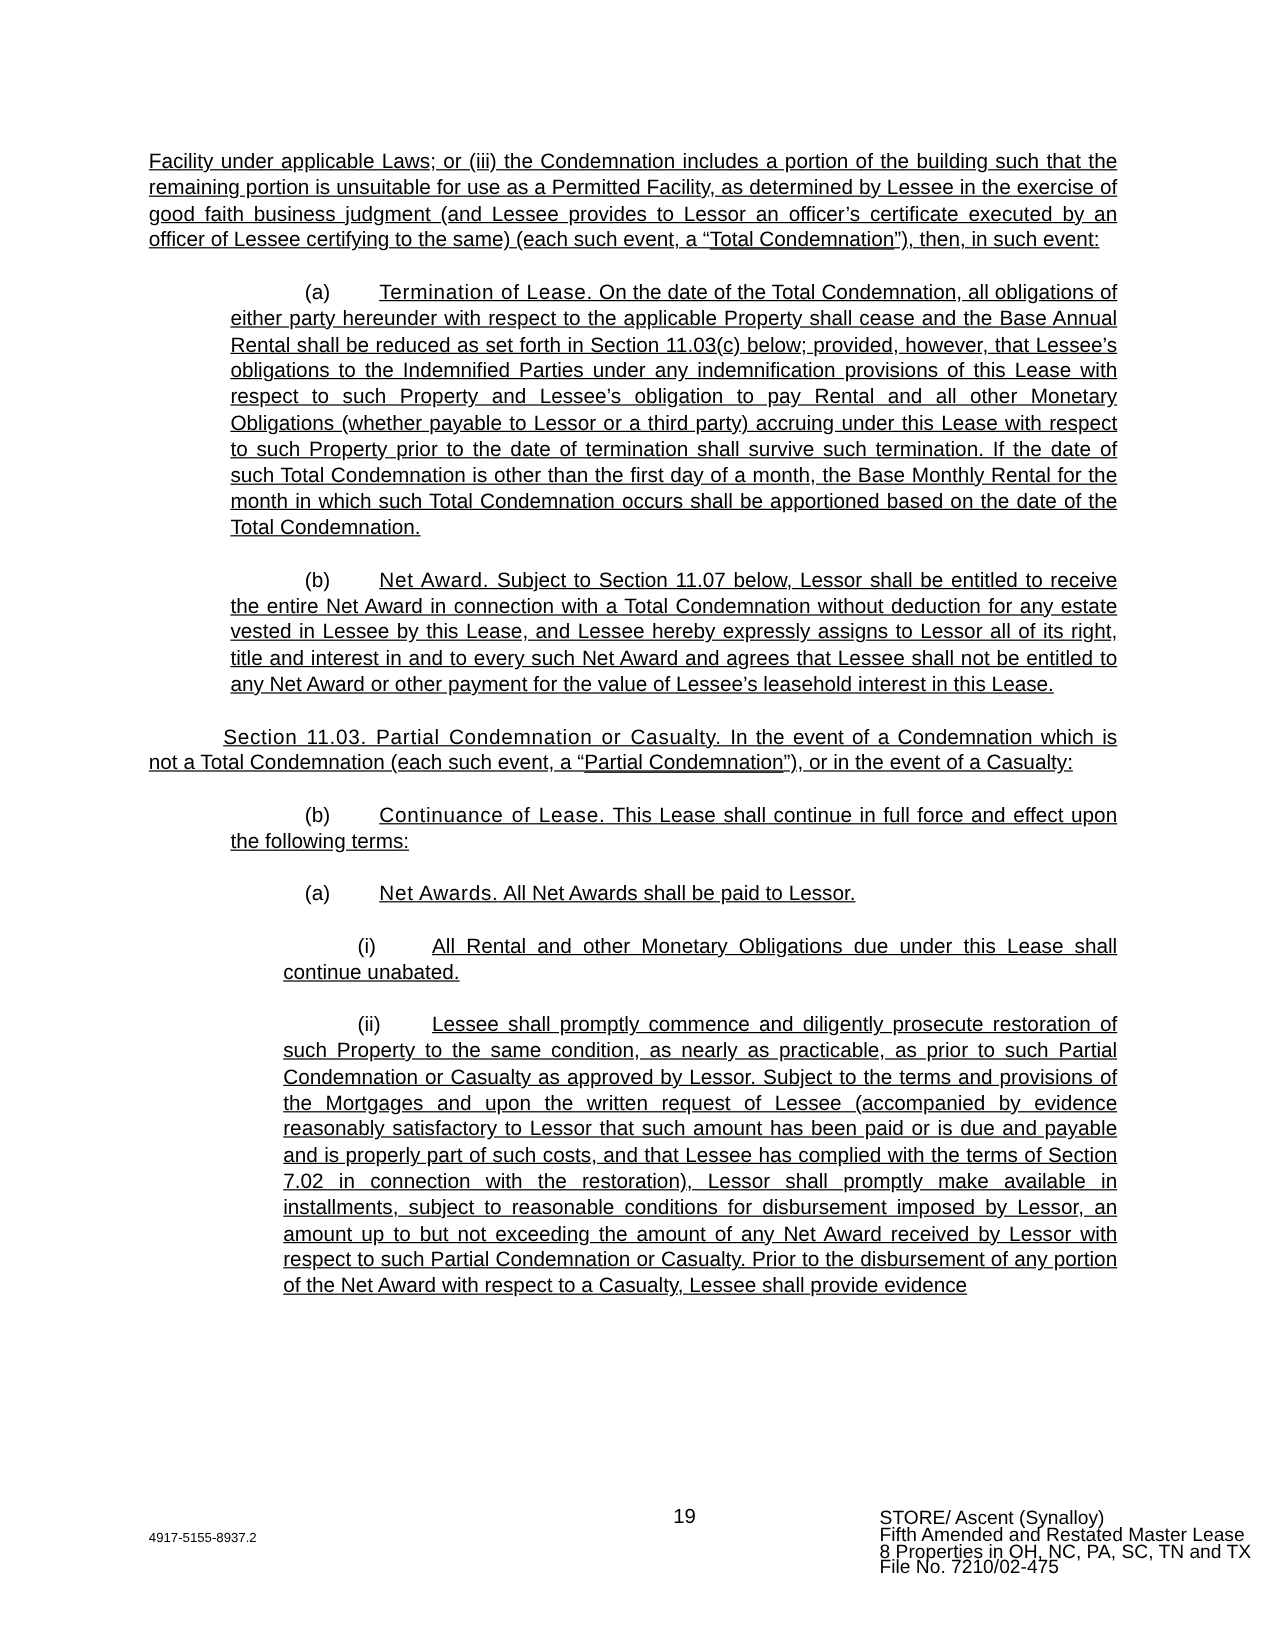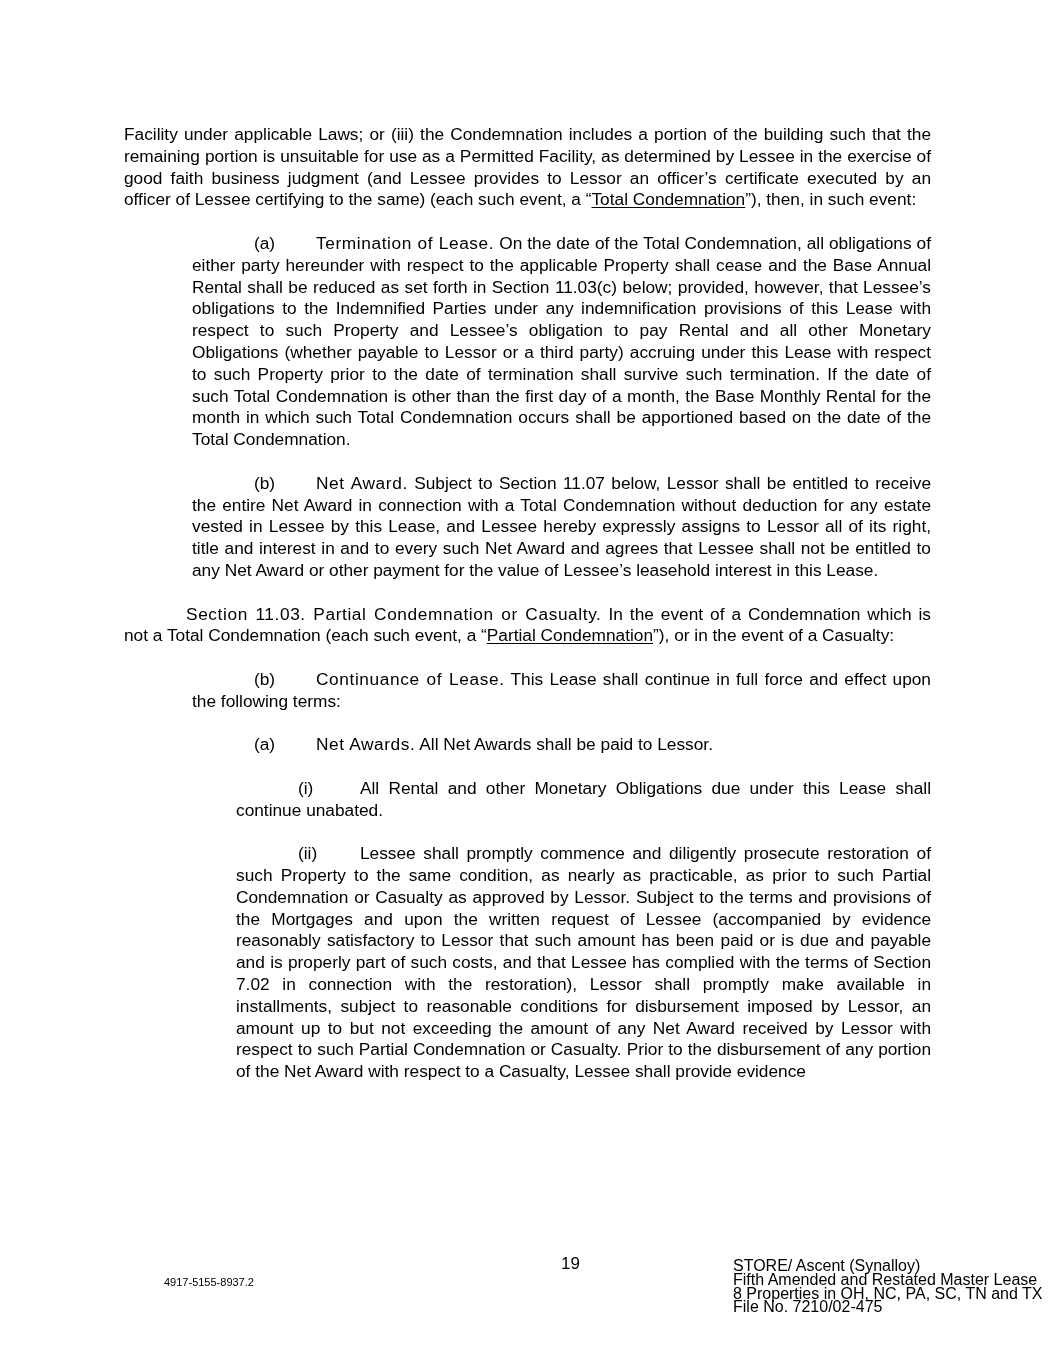--- a/index.html
+++ b/index.html
@@ -6,30 +6,30 @@
   body { width: 1055px; height: 1365px; position: relative; overflow: hidden; }
   .page {
     position: absolute; left: 0; top: 0; width: 1055px; height: 1365px;
     background: #ffffff; color: #000000;
     font-family: "Liberation Sans", sans-serif;
   }
   .body-text {
     position: absolute; left: 124px; top: 124px; width: 807px;
     font-size: 17.3px; line-height: 21.8px;
   }
-  p { margin: 0 0 21.8px 0; text-align: justify; }
+  p { margin: 0 0 21.8px 0; text-align: justify; text-decoration: underline; }
   .lvl1 { margin-left: 68px; }
   .lvl2 { margin-left: 112px; }
   .indent { display: inline-block; width: 62px; }
   .num { display: inline-block; width: 62px; }
   .heading { letter-spacing: 0.6px; }
   u { text-underline-offset: 2px; }
   .footer-left {
     position: absolute; left: 124px; top: 1276px;
-    font-size: 11px; line-height: 13px; margin-left: 40px;
+    font-size: 11px; line-height: 13px;
   }
   .page-number {
     position: absolute; left: 517px; top: 1254px;
     font-size: 17px; line-height: 20px; margin-left: 44px;
   }
   .footer-right {
     position: absolute; left: 733px; top: 1259px;
     font-size: 16px; line-height: 13.8px;
   }
   .footer-right div { white-space: nowrap; }

